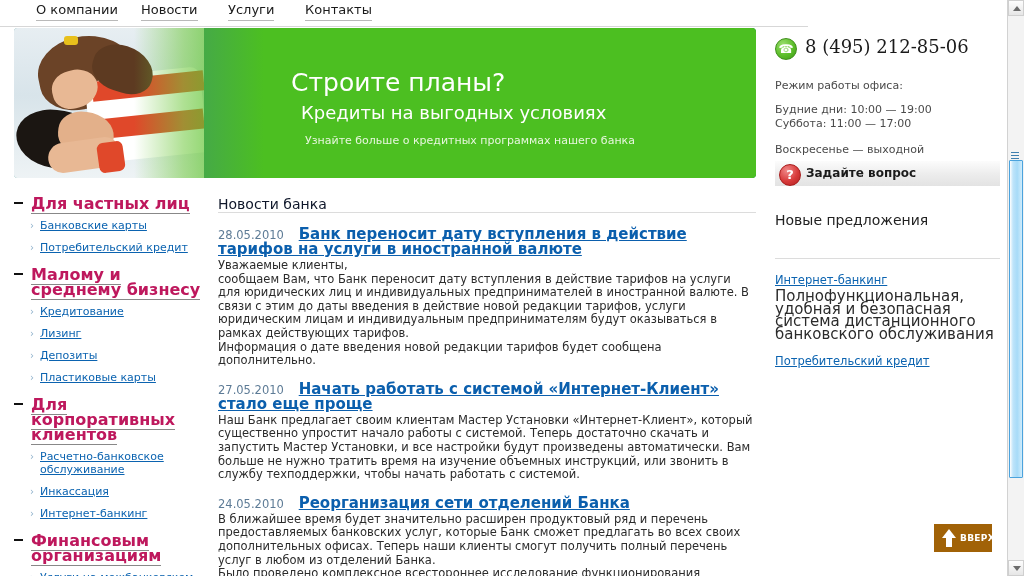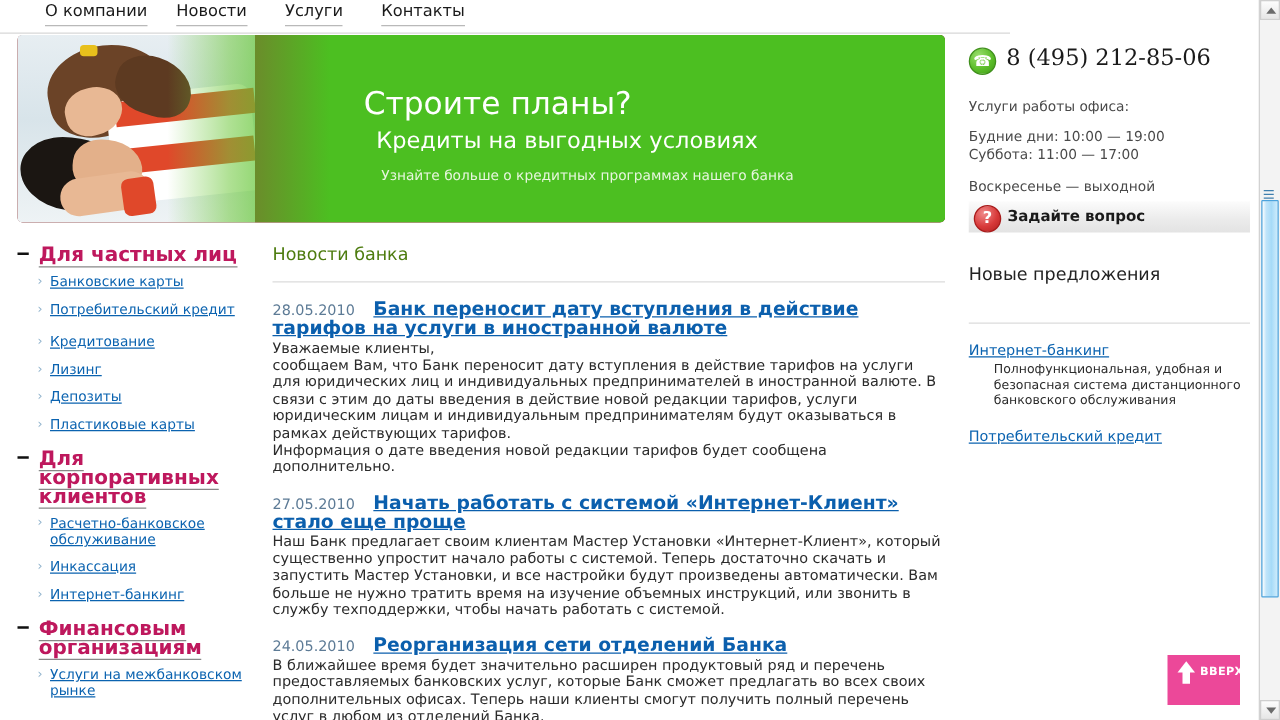--- a/index.html
+++ b/index.html
@@ -52,21 +52,21 @@
 
   
   #banner {
     position: absolute;
     left: 14px;
     top: 28px;
     width: 742px;
     height: 150px;
     border-radius: 4px;
     overflow: hidden;
-    background: #7f1d1d;
+    background: #0f766e;
   }
   #banner-photo {
     position: absolute;
     left: 0; top: 0;
     width: 190px;
     height: 150px;
     overflow: hidden;
     background: #dfe9ef;
   }
   
@@ -214,22 +214,21 @@
 
   
   #center {
     position: absolute;
     left: 218px;
     top: 196px;
     width: 538px;
   }
   #news-title {
     font-size: 14px;
-    color: #4d7c0f;
-    padding-bottom: 13px;
+    color: #0f172a;
     border-bottom: 1px solid #dcdcdc;
   }
   .news-item { margin-top: 14px; }
   .news-head {
     line-height: 14px;
     margin-bottom: 2px;
   }
   .news-date {
     color: #5d7b96;
     font-size: 11.5px;
@@ -337,34 +336,33 @@
   .offer { margin-top: 14px; }
   .offer-link {
     display: inline-block;
     color: #0b63b0;
     font-size: 11.5px;
     text-decoration: underline;
     cursor: pointer;
     margin-bottom: 3px;
   }
   .offer-desc {
-    font-size: 10px;
+    font-size: 15px;
     line-height: 12.5px;
     color: #2b2b2b;
-    margin-left: 20px;
   }
 
   
   #up-btn {
     position: absolute;
     left: 934px;
     top: 524px;
     width: 58px;
-    height: 40px;
-    background: #ec4899;
+    height: 28px;
+    background: #a16207;
     cursor: pointer;
   }
   #up-arrow {
     position: absolute;
     left: 8px; top: 5px;
     width: 0; height: 0;
   }
   #up-arrow .shaft {
     position: absolute;
     left: 4px; top: 7px;
@@ -488,20 +486,24 @@
         <span class="chev">›</span>
         <a>Банковские карты</a>
       </div>
       <div class="sub">
         <span class="chev">›</span>
         <a>Потребительский кредит</a>
       </div>
     </div>
 
     <div class="sec">
+      <div class="sec-head">
+        <span class="dash"></span>
+        <span class="txt">Малому и среднему бизнесу</span>
+      </div>
       <div class="sub">
         <span class="chev">›</span>
         <a>Кредитование</a>
       </div>
       <div class="sub">
         <span class="chev">›</span>
         <a>Лизинг</a>
       </div>
       <div class="sub">
         <span class="chev">›</span>
@@ -586,21 +588,21 @@
 
   <div id="rightcol">
 
     <div id="phone-row">
       <span class="circ-icon circ-green">
         <span class="glyph">☎</span>
       </span>
       <span id="phone-number">8 (495) 212-85-06</span>
     </div>
 
-    <div class="hours-label">Услуги работы офиса:</div>
+    <div class="hours-label">Режим работы офиса:</div>
     <div class="hours-block">
       <div class="hours-line">Будние дни: 10:00 — 19:00</div>
       <div class="hours-line">Суббота: 11:00 — 17:00</div>
     </div>
     <div class="hours-off">Воскресенье — выходной</div>
 
     <div id="ask-bar">
       <span class="circ-icon circ-red">
         <span class="glyph">?</span>
       </span>

